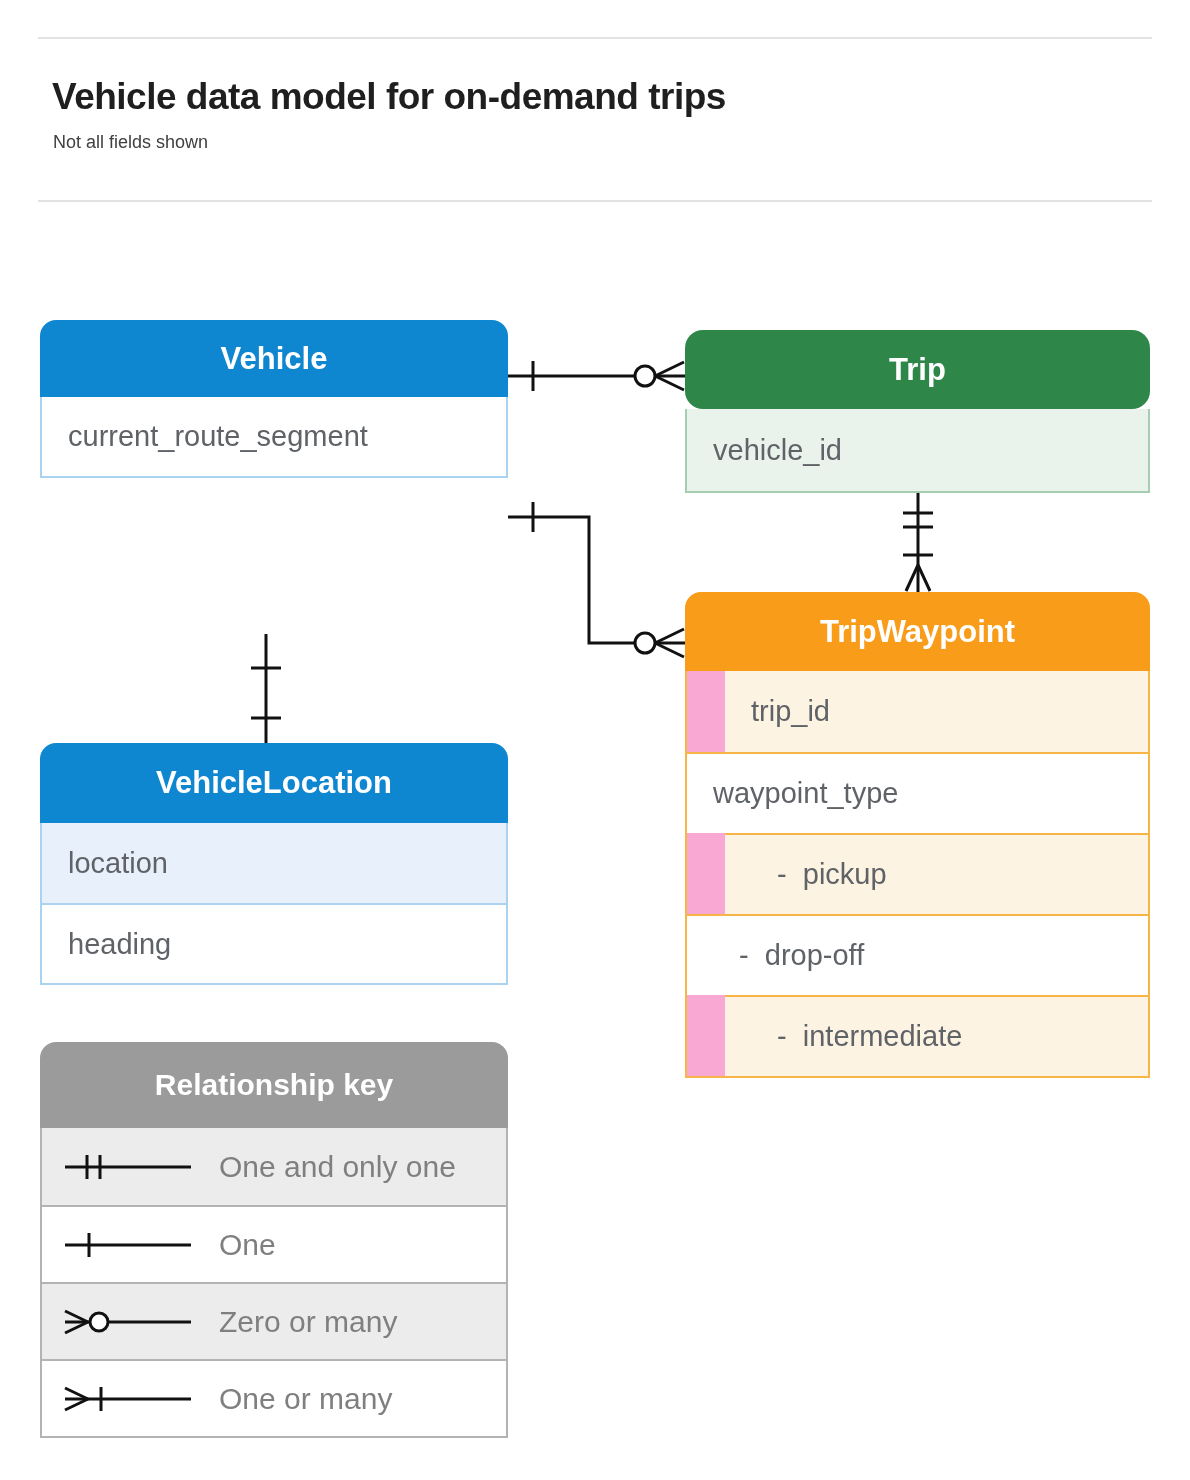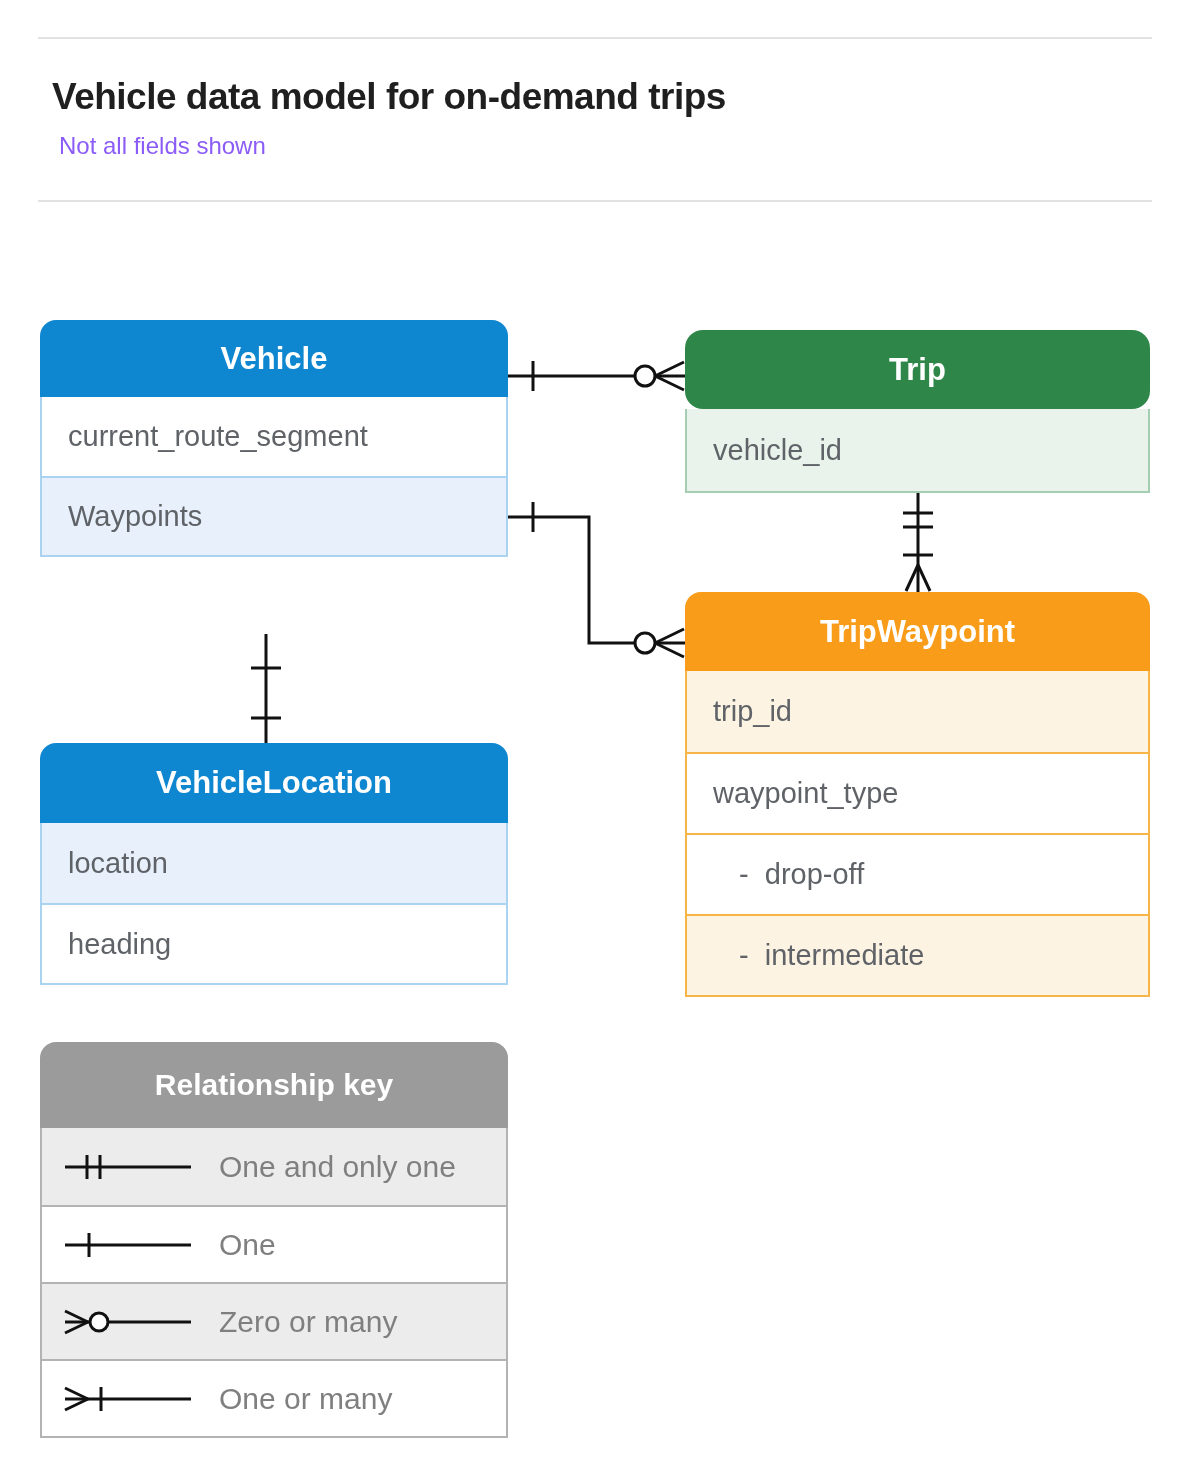--- a/index.html
+++ b/index.html
@@ -21,21 +21,21 @@
   .hr { position: absolute; left: 38px; width: 1114px; height: 2px; background: var(--rule); }
   .hr-top { top: 37px; }
   .hr-bottom { top: 200px; }
 
   .page-title {
     position: absolute; left: 52px; top: 76px;
     font-size: 37px; font-weight: 700; color: var(--title_text); letter-spacing: -0.5px;
   }
   .page-subtitle {
     position: absolute; left: 53px; top: 132px;
-    font-size: 24px; color: #8b5cf6; margin-left: 6px;
+    font-size: 18px; color: #404040;
   }
 
   .entity { position: absolute; }
   .entity .hdr {
     display: flex; align-items: center; justify-content: center;
     color: #ffffff; font-weight: 700; font-size: 31px;
     border-radius: 16px 16px 0 0;
   }
   .entity .body { border-style: solid; border-width: 0 2px 2px 2px; background: #f9a8d4; }
   .erow {
@@ -57,21 +57,21 @@
   .trip .hdr { height: 79px; background: var(--green); border-radius: 18px; }
   .trip .body, .trip .erow { border-color: var(--green_border); }
   .trip .erow { height: 82px; }
   .trip .erow.tint { background: var(--green_row); }
 
   
   .trip-waypoint { left: 685px; top: 592px; width: 465px; }
   .trip-waypoint .hdr { height: 79px; background: var(--orange); }
   .trip-waypoint .body, .trip-waypoint .erow { border-color: var(--orange_border); }
   .trip-waypoint .erow { height: 81px; }
-  .trip-waypoint .erow.tint { background: var(--orange_row); }
+  .trip-waypoint .erow.tint { background: var(--orange_row); margin-left: 38px; }
 
   
   .vehicle-location { left: 40px; top: 743px; width: 468px; }
   .vehicle-location .hdr { height: 80px; background: var(--blue); }
   .vehicle-location .body, .vehicle-location .erow { border-color: var(--blue_border); }
   .vehicle-location .erow { height: 80px; }
   .vehicle-location .erow.tint { background: var(--blue_row); }
 
   
   .legend { left: 40px; top: 1042px; width: 468px; }
@@ -121,36 +121,36 @@
     <g>
       <path d="M266 634 V743"></path>
       <path d="M251 668 H281 M251 718 H281"></path>
     </g>
   </svg>
 
   <div class="entity vehicle">
     <div class="hdr">Vehicle</div>
     <div class="body">
       <div class="erow">current_route_segment</div>
-      <div class="erow tint">Waypoints</div>
     </div>
   </div>
 
   <div class="entity trip">
     <div class="hdr">Trip</div>
     <div class="body">
       <div class="erow tint">vehicle_id</div>
     </div>
   </div>
 
   <div class="entity trip-waypoint">
     <div class="hdr">TripWaypoint</div>
     <div class="body">
       <div class="erow tint">trip_id</div>
       <div class="erow">waypoint_type</div>
+      <div class="erow tint indent">-  pickup</div>
       <div class="erow indent">-  drop-off</div>
       <div class="erow tint indent">-  intermediate</div>
     </div>
   </div>
 
   <div class="entity vehicle-location">
     <div class="hdr">VehicleLocation</div>
     <div class="body">
       <div class="erow tint">location</div>
       <div class="erow">heading</div>

